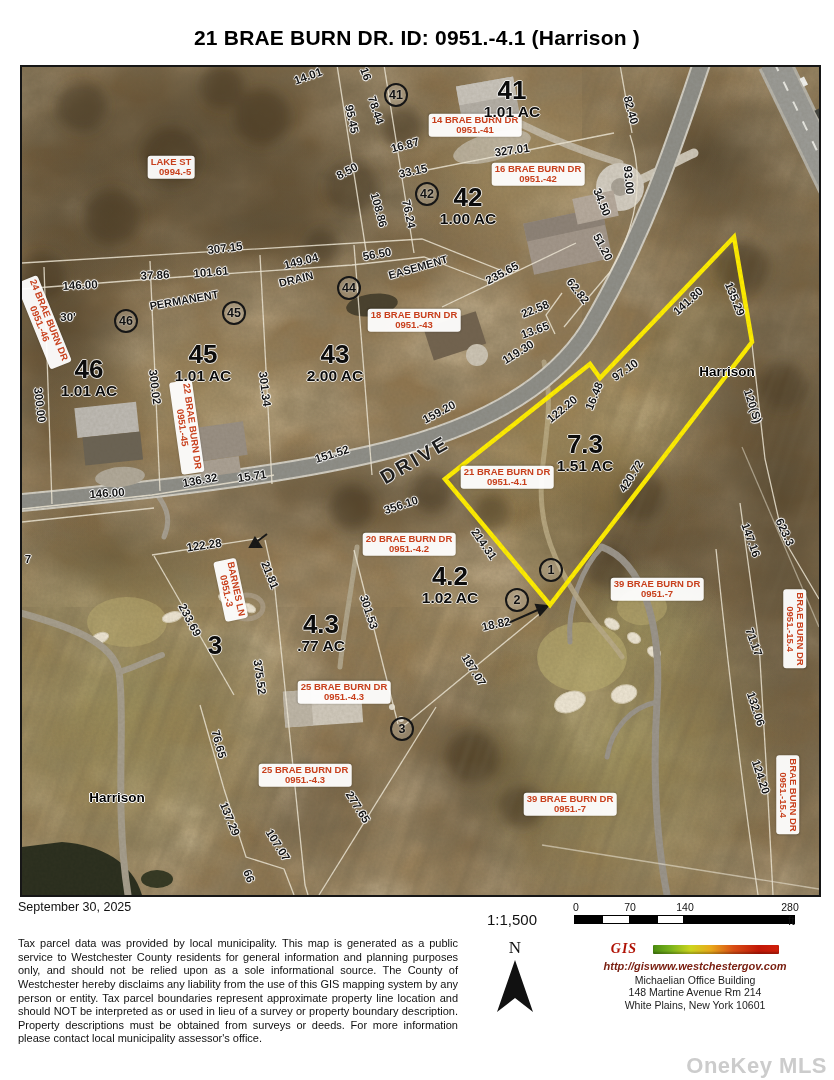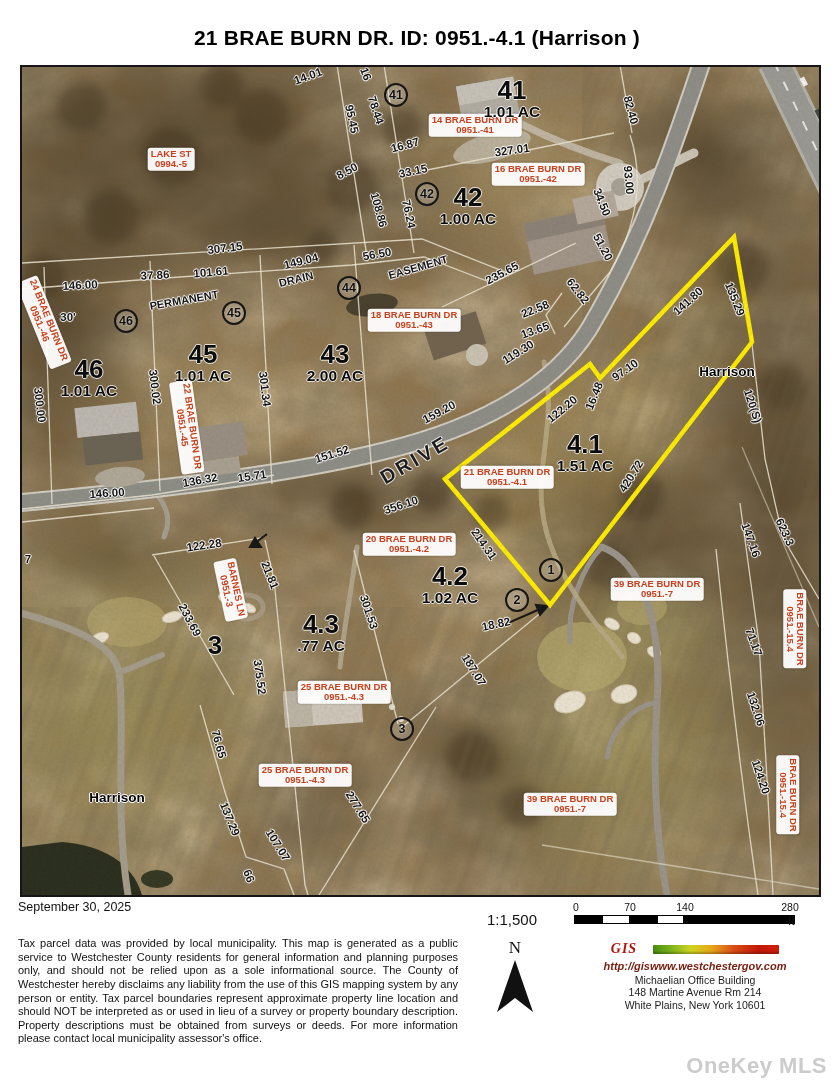--- a/index.html
+++ b/index.html
@@ -329,21 +329,21 @@
     <div class="dim lbl" style="left: 197px; top: 677px; transform: translate(-50%, -50%) rotate(75deg);">76.65</div>
     <div class="dim lbl" style="left: 208px; top: 752px; transform: translate(-50%, -50%) rotate(68deg);">137.29</div>
     <div class="dim lbl" style="left: 256px; top: 778px; transform: translate(-50%, -50%) rotate(58deg);">107.07</div>
     <div class="dim lbl" style="left: 227px; top: 809px; transform: translate(-50%, -50%) rotate(68deg);">66</div>
     <div class="dim lbl" style="left: 336px; top: 740px; transform: translate(-50%, -50%) rotate(58deg);">277.65</div>
     <div class="dim lbl" style="left: 732px; top: 575px; transform: translate(-50%, -50%) rotate(70deg);">71.17</div>
     <div class="dim lbl" style="left: 734px; top: 642px; transform: translate(-50%, -50%) rotate(72deg);">132.06</div>
     <div class="dim lbl" style="left: 739px; top: 710px; transform: translate(-50%, -50%) rotate(72deg);">124.20</div>
     <div class="dim lbl" style="left: 6px; top: 492px; transform: translate(-50%, -50%);">7</div>
 
-  <div class="addr lbl" style="left: 149px; top: 92px; transform: translate(-50%, -50%);">
+  <div class="addr lbl" style="left: 149px; top: 100px; transform: translate(-50%, -50%); text-align: right;">
       <div>LAKE ST</div>
       <div>0994.-5</div>
     </div>
     <div class="addr lbl" style="left: 453px; top: 58px; transform: translate(-50%, -50%);">
       <div>14 BRAE BURN DR</div>
       <div>0951.-41</div>
     </div>
     <div class="addr lbl" style="left: 516px; top: 107px; transform: translate(-50%, -50%);">
       <div>16 BRAE BURN DR</div>
       <div>0951.-42</div>
@@ -411,21 +411,21 @@
     </div>
     <div class="lot lbl" style="left: 181px; top: 295px; transform: translate(-50%, -50%);">
       <div class="lotnum">45</div>
       <div class="lotac">1.01 AC</div>
     </div>
     <div class="lot lbl" style="left: 67px; top: 310px; transform: translate(-50%, -50%);">
       <div class="lotnum">46</div>
       <div class="lotac">1.01 AC</div>
     </div>
     <div class="lot lbl" style="left: 563px; top: 385px; transform: translate(-50%, -50%);">
-      <div class="lotnum">4.1</div>
+      <div class="lotnum">7.3</div>
       <div class="lotac">1.51 AC</div>
     </div>
     <div class="lot lbl" style="left: 428px; top: 517px; transform: translate(-50%, -50%);">
       <div class="lotnum">4.2</div>
       <div class="lotac">1.02 AC</div>
     </div>
     <div class="lot lbl" style="left: 299px; top: 565px; transform: translate(-50%, -50%);">
       <div class="lotnum">4.3</div>
       <div class="lotac">.77 AC</div>
     </div>

